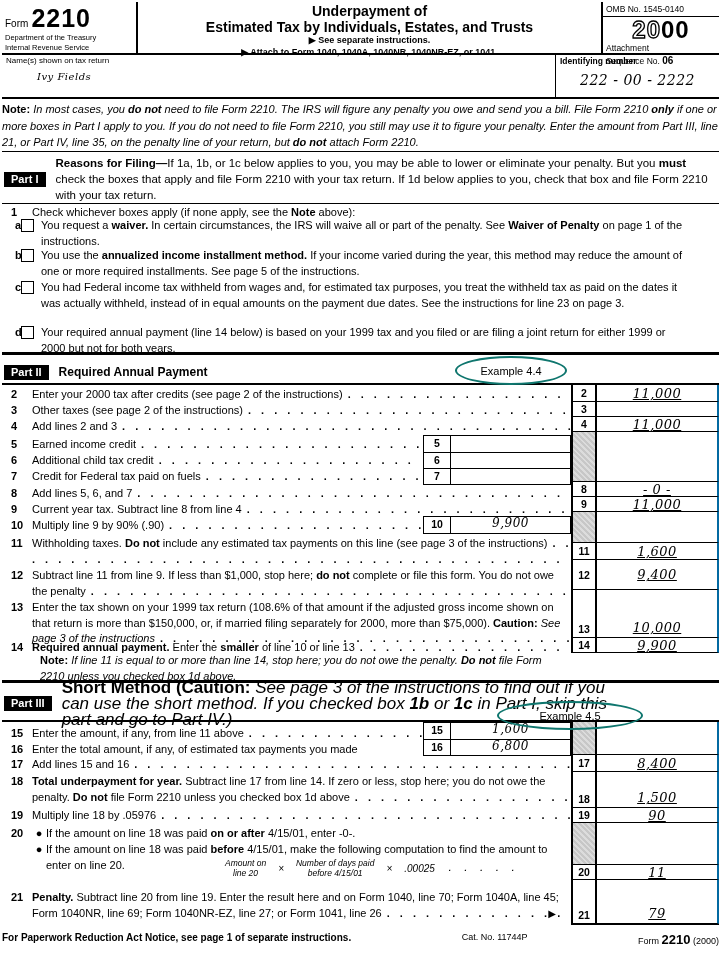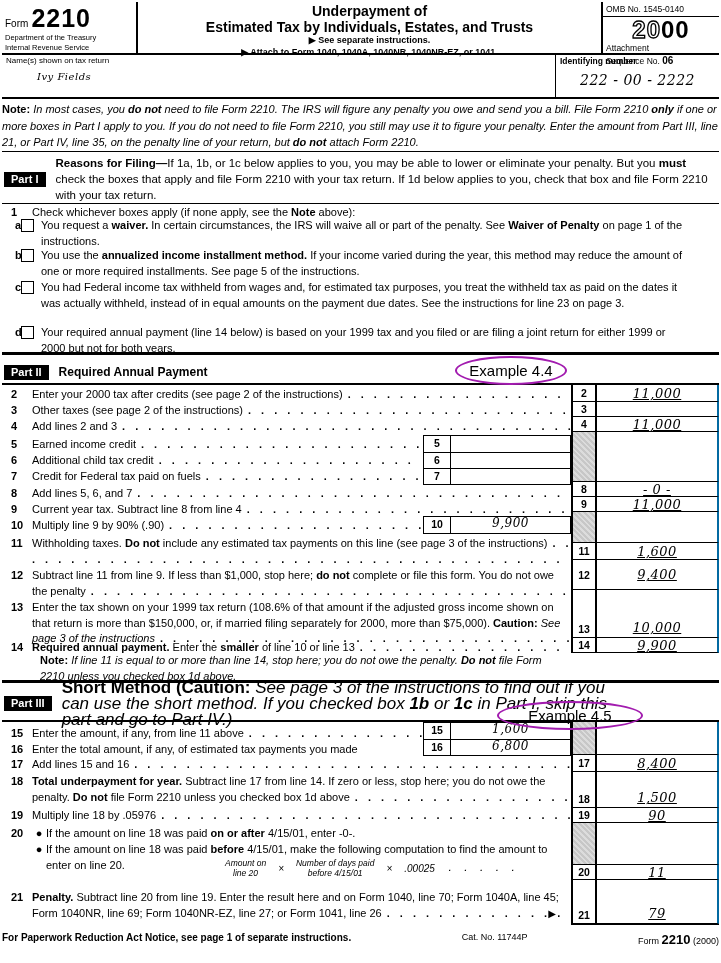--- a/index.html
+++ b/index.html
@@ -75,22 +75,22 @@
   .comp .x{padding:0 12px;font-size:10px;}
   .compdots{letter-spacing:2px;font-weight:bold;padding-left:14px;word-spacing:7px;}
   .arrow21{position:absolute;right:6px;bottom:1px;font-size:10px;}
   
   .footer{top:932px;height:20px;display:flex;align-items:flex-start;}
   .foot-l{font-weight:bold;font-size:10px;flex:none;}
   .foot-c{flex:1;text-align:center;font-size:9px;}
   .foot-r{flex:none;font-size:9px;}
   .foot-num{font-weight:bold;font-size:13px;}
   
-  .oval{position:absolute;border:2px solid #a21caf;border-radius:50%;display:flex;align-items:center;justify-content:center;
-        font-size:15px;background:transparent;z-index:5;}
+  .oval{position:absolute;border:2px solid #0f766e;border-radius:50%;display:flex;align-items:center;justify-content:center;
+        font-size:11px;background:transparent;z-index:5;}
   .oval44{left:455px;top:356px;width:108px;height:25px;}
   .oval45{left:497px;top:701px;width:142px;height:25px;}
 </style>
 </head>
 <body>
 
 <div class="page">
 
   <div class="sec header">
     <div class="h-left">

